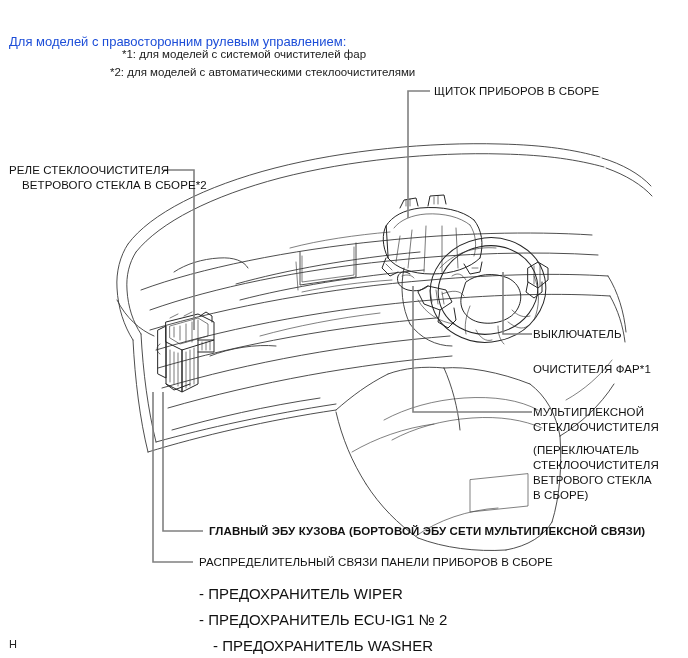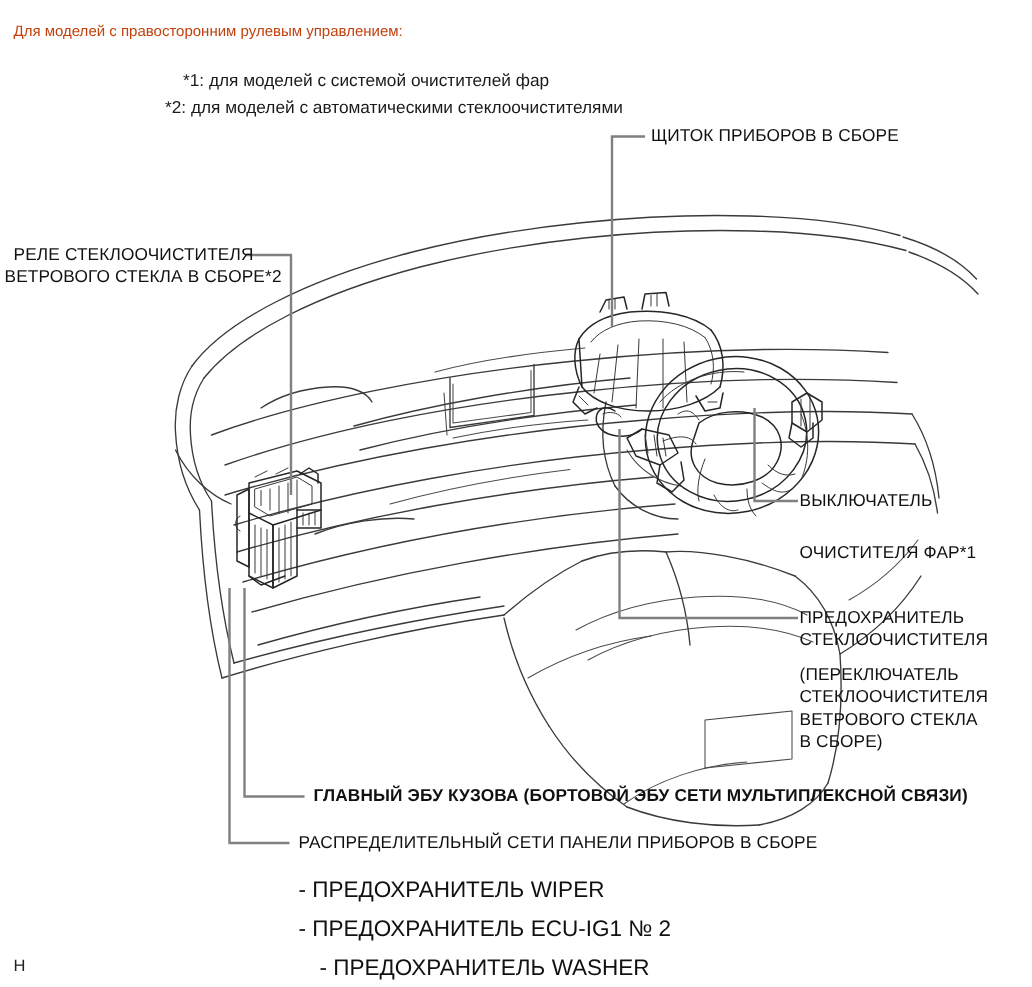--- a/index.html
+++ b/index.html
@@ -17,22 +17,23 @@
     height: 658px;
     overflow: hidden;
     background: #ffffff;
   }
   .txt {
     position: absolute;
     white-space: pre;
     line-height: 15px;
   }
   .heading {
-    font-size: 10px;
-    color: #c2410c;
+    font-size: 13px;
+    color: #1d4ed8;
+    margin-top: 20px;
   }
   .note {
     font-size: 11.5px;
     color: #1a1a1a;
   }
   .callout {
     font-size: 11.5px;
     color: #111111;
     letter-spacing: 0.1px;
   }
@@ -207,36 +208,36 @@
   </svg>
 
   <div class="txt heading" style="left:9px; top:14px;">Для моделей с правосторонним рулевым управлением:</div>
 
   <div class="txt note" style="left:110px; top:47px;margin-left:12px;">*1: для моделей с системой очистителей фар</div>
   <div class="txt note" style="left:110px; top:65px;">*2: для моделей с автоматическими стеклоочистителями</div>
 
   <div class="txt callout" style="left:9px; top:163px; text-align:left;">РЕЛЕ СТЕКЛООЧИСТИТЕЛЯ</div>
 
   <div class="txt callout" style="left:434px; top:84px;">ЩИТОК ПРИБОРОВ В СБОРЕ</div>
-  <div class="txt callout" style="left:3px; top:178px;">ВЕТРОВОГО СТЕКЛА В СБОРЕ*2</div>
+  <div class="txt callout" style="left:22px; top:178px;">ВЕТРОВОГО СТЕКЛА В СБОРЕ*2</div>
 
   <div class="txt callout" style="left:533px; top:327px;">ВЫКЛЮЧАТЕЛЬ</div>
   <div class="txt callout" style="left:533px; top:362px;">ОЧИСТИТЕЛЯ ФАР*1</div>
 
-  <div class="txt callout" style="left:533px; top:405px;">ПРЕДОХРАНИТЕЛЬ</div>
+  <div class="txt callout" style="left:533px; top:405px;">МУЛЬТИПЛЕКСНОЙ</div>
   <div class="txt callout" style="left:533px; top:420px;">СТЕКЛООЧИСТИТЕЛЯ</div>
 
   <div class="txt callout" style="left:533px; top:443px;">(ПЕРЕКЛЮЧАТЕЛЬ</div>
   <div class="txt callout" style="left:533px; top:458px;">СТЕКЛООЧИСТИТЕЛЯ</div>
   <div class="txt callout" style="left:533px; top:473px;">ВЕТРОВОГО СТЕКЛА</div>
   <div class="txt callout" style="left:533px; top:488px;">В СБОРЕ)</div>
 
   <div class="txt callout" style="left:209px; top:524px;font-weight:bold;">ГЛАВНЫЙ ЭБУ КУЗОВА (БОРТОВОЙ ЭБУ СЕТИ МУЛЬТИПЛЕКСНОЙ СВЯЗИ)</div>
 
-  <div class="txt callout" style="left:199px; top:555px;">РАСПРЕДЕЛИТЕЛЬНЫЙ СЕТИ ПАНЕЛИ ПРИБОРОВ В СБОРЕ</div>
+  <div class="txt callout" style="left:199px; top:555px;">РАСПРЕДЕЛИТЕЛЬНЫЙ СВЯЗИ ПАНЕЛИ ПРИБОРОВ В СБОРЕ</div>
 
   <div class="txt fuse" style="left:199px; top:586px;">- ПРЕДОХРАНИТЕЛЬ WIPER</div>
   <div class="txt fuse" style="left:199px; top:612px;">- ПРЕДОХРАНИТЕЛЬ ECU-IG1 № 2</div>
   <div class="txt fuse" style="left:213px; top:638px;text-align:center;">- ПРЕДОХРАНИТЕЛЬ WASHER</div>
 
   <div class="txt corner-mark" style="left:9px; top:637px;">H</div>
 
 </div>
 
 </body></html>

